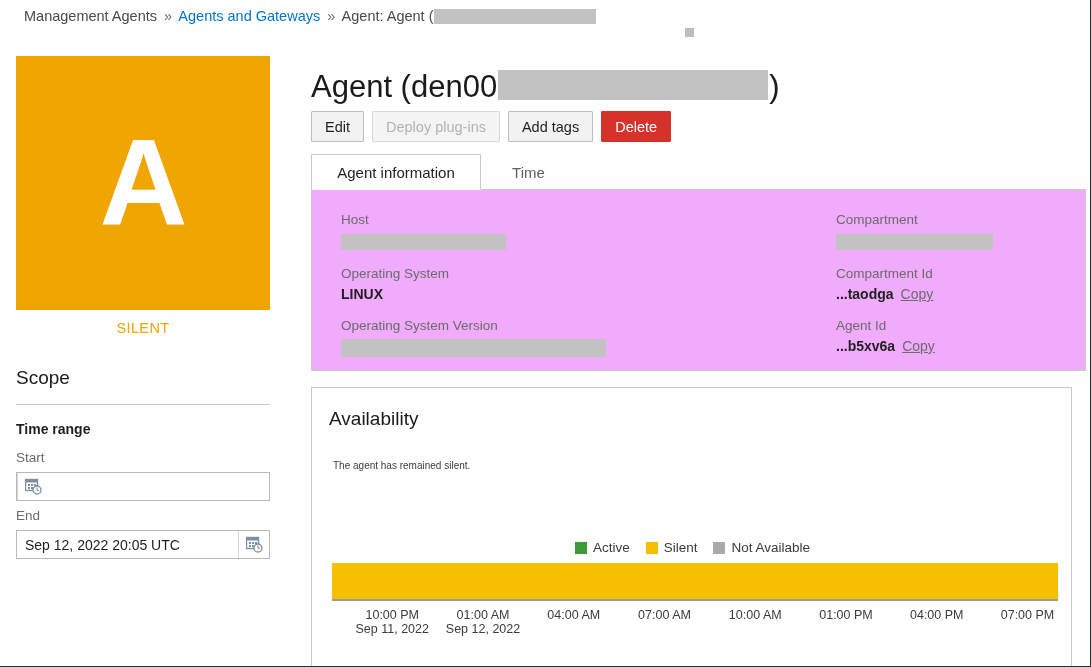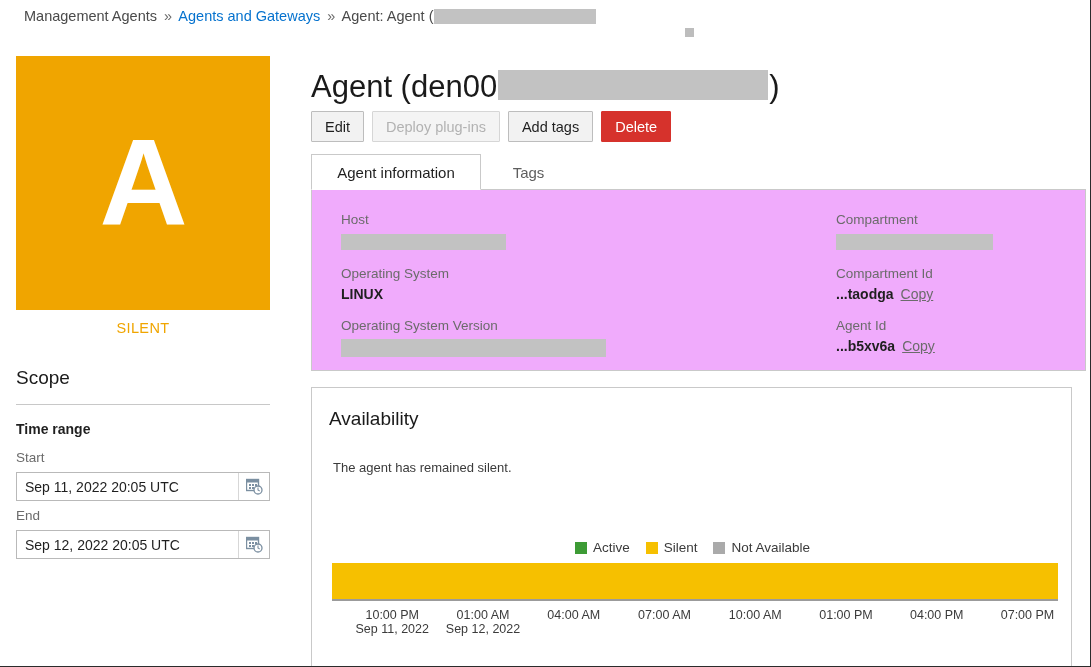--- a/index.html
+++ b/index.html
@@ -149,21 +149,21 @@
     position: absolute; left: 311px; top: 387px;
     width: 761px; height: 279px;
     border: 1px solid #c9c9c9; border-bottom: none; background: #fff;
   }
   .avail-title {
     position: absolute; left: 17px; top: 20px;
     font-size: 19px; color: #1a1a1a;
   }
   .avail-note {
     position: absolute; left: 21px; top: 72px;
-    font-size: 13px; color: #3b3b3b;
+    font-size: 10px; color: #3b3b3b;
   }
   .legend {
     position: absolute; top: 152px; left: 0; width: 761px;
     display: flex; align-items: center; justify-content: center; gap: 16px;
   }
   .legend-item { display: flex; align-items: center; gap: 6px; }
   .legend-sw { width: 12px; height: 12px; display: inline-block; }
   .legend-lbl { font-size: 13.5px; color: #3b3b3b; }
 
   .chart-area {
@@ -200,21 +200,20 @@
   <div class="avatar-tile">
     <span>A</span>
   </div>
   <div class="status-text">SILENT</div>
   <div class="scope-title">Scope</div>
   <div class="scope-rule"></div>
   <div class="time-range-label">Time range</div>
 
   <div class="field-label lbl-start">Start</div>
   <div class="date-box box-start">
-    <span class="dval">Sep 11, 2022 20:05 UTC</span>
     <span class="cal-btn">
       <svg width="17" height="17" viewBox="0 0 17 17" aria-hidden="true">
         <rect x="0.5" y="1.5" width="12" height="11" fill="none" stroke="#7b8fa1" stroke-width="1.4"></rect>
         <rect x="0.5" y="1.5" width="12" height="3" fill="#7b8fa1"></rect>
         <rect x="3" y="6" width="2" height="2" fill="#7b8fa1"></rect>
         <rect x="6" y="6" width="2" height="2" fill="#7b8fa1"></rect>
         <rect x="9" y="6" width="2" height="2" fill="#7b8fa1"></rect>
         <rect x="3" y="9" width="2" height="2" fill="#7b8fa1"></rect>
         <rect x="6" y="9" width="2" height="2" fill="#7b8fa1"></rect>
         <circle cx="12" cy="12" r="4" fill="#ffffff" stroke="#7b8fa1" stroke-width="1.3"></circle>
@@ -245,21 +244,21 @@
 
   <div class="btn-row">
     <button class="btn">Edit</button>
     <button class="btn disabled">Deploy plug-ins</button>
     <button class="btn">Add tags</button>
     <button class="btn danger">Delete</button>
   </div>
 
   <div class="tabs">
     <div class="tab tab-active">Agent information</div>
-    <div class="tab tab-inactive">Tags</div>
+    <div class="tab tab-inactive">Time</div>
   </div>
 
   <div class="info-panel">
     <div class="info-col col-left">
       <div class="fld">
         <div class="fld-label">Host</div>
         <div class="redact fld-redact-host"></div>
       </div>
       <div class="fld">
         <div class="fld-label">Operating System</div>

